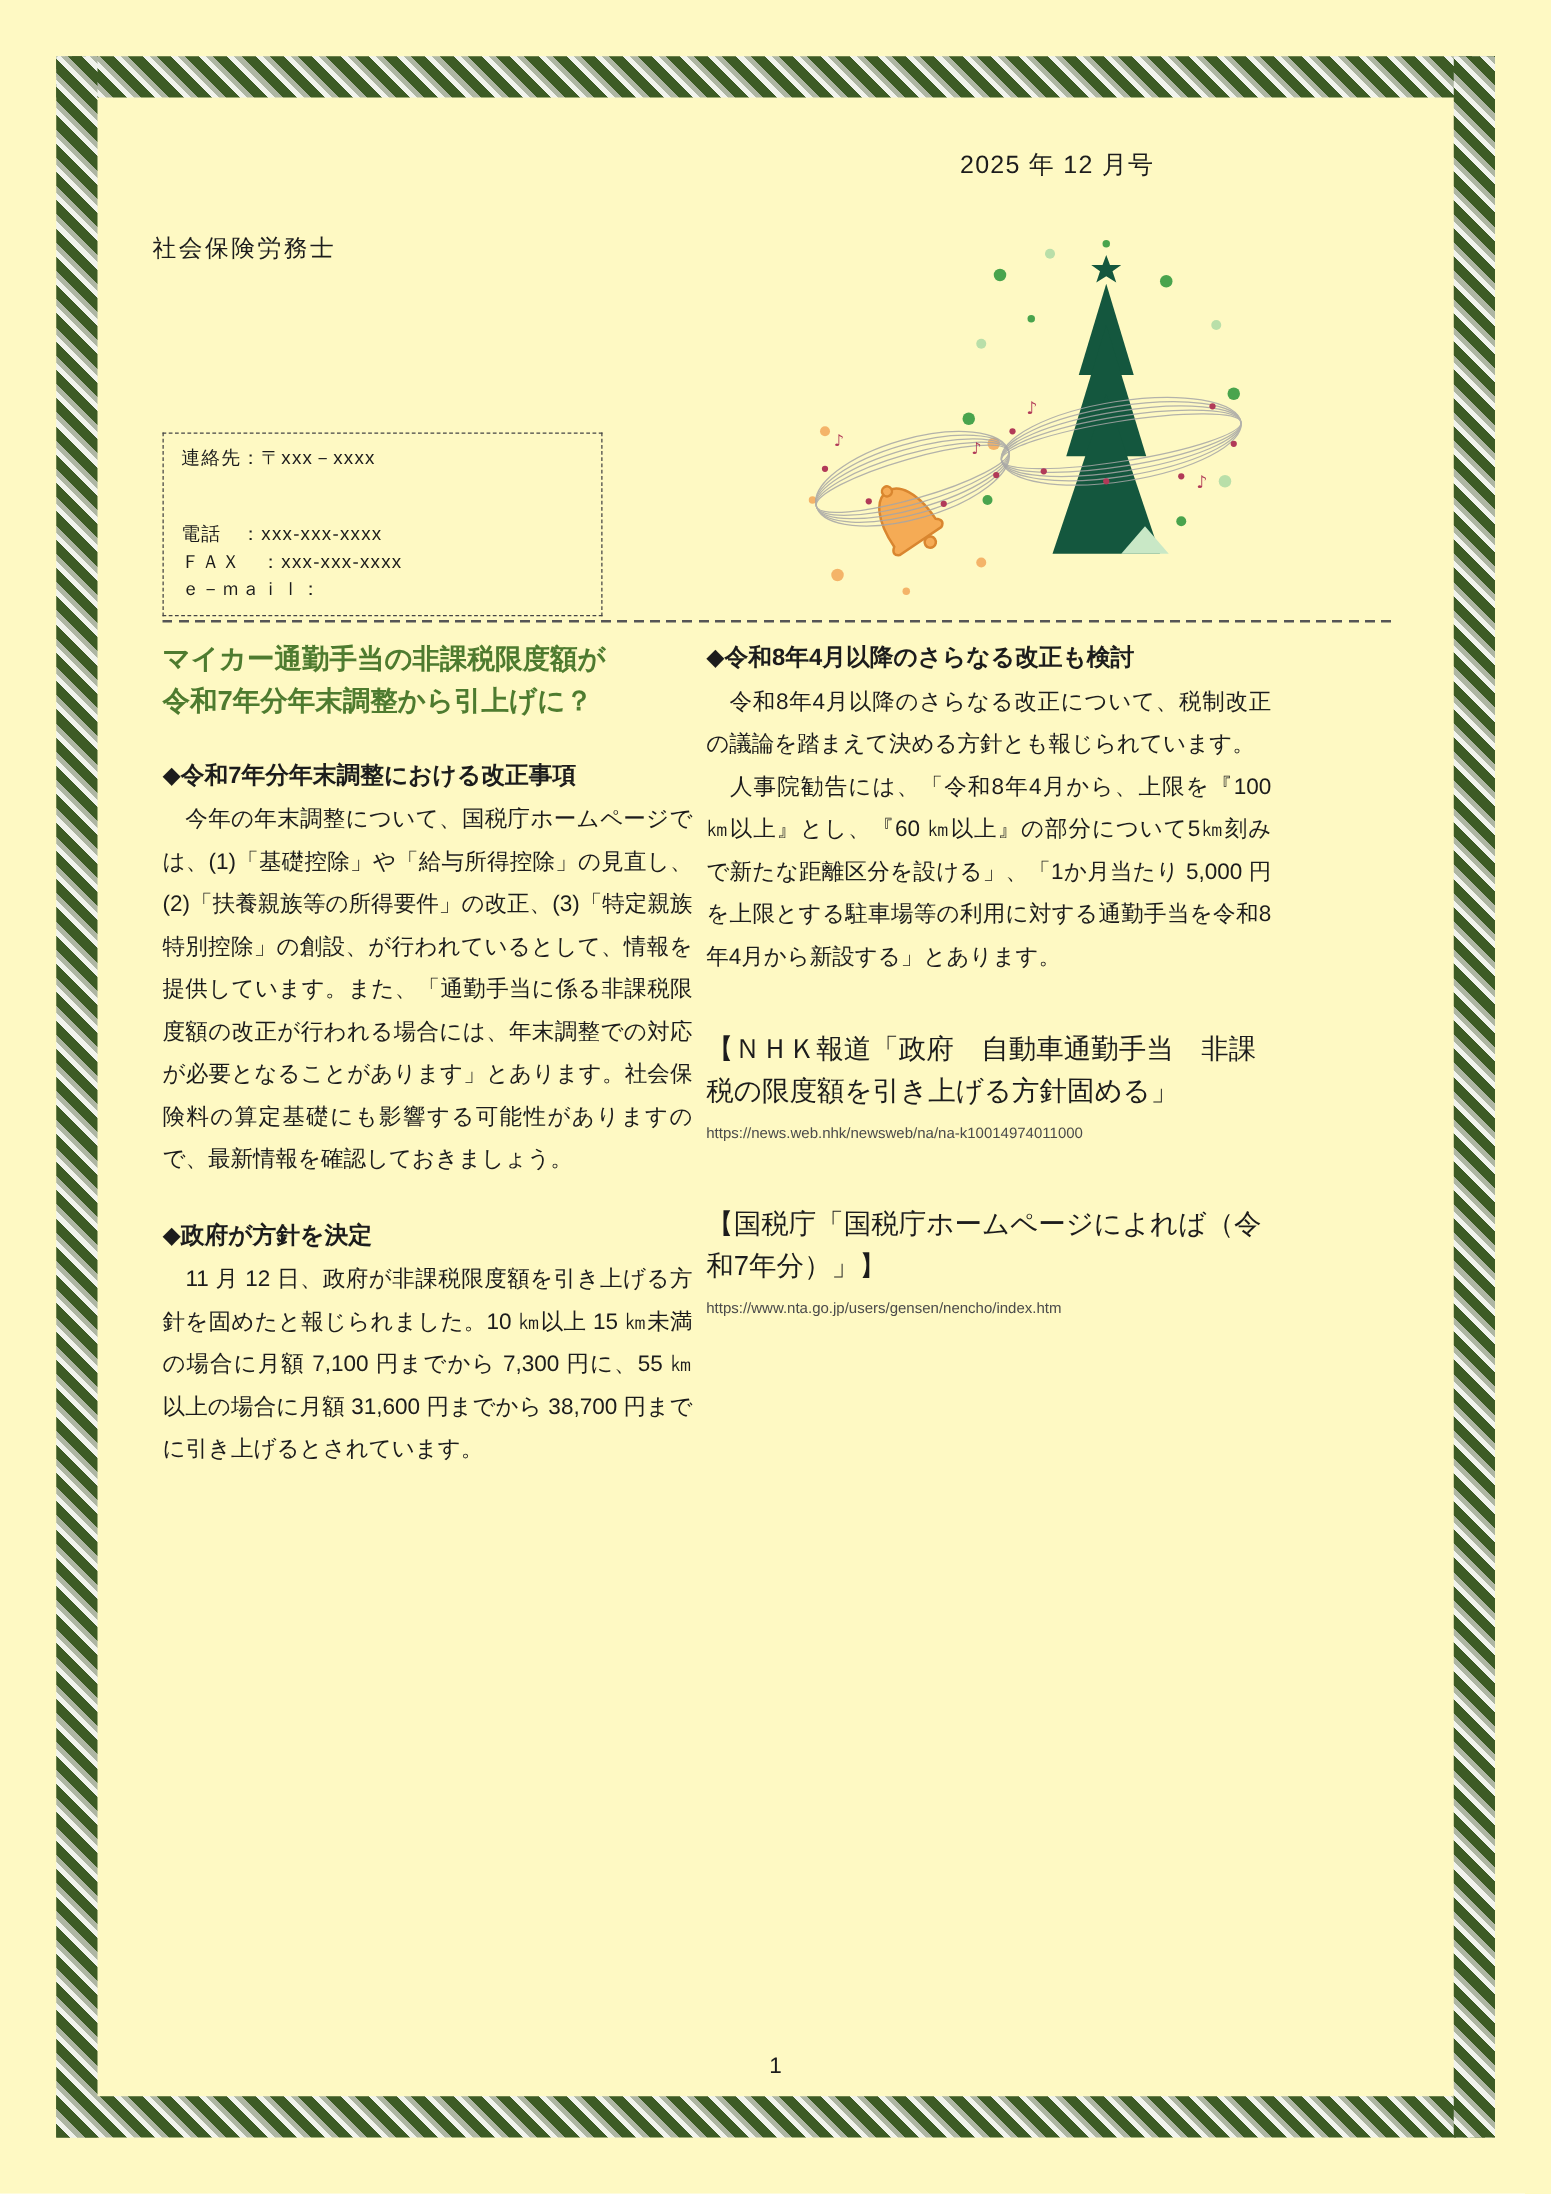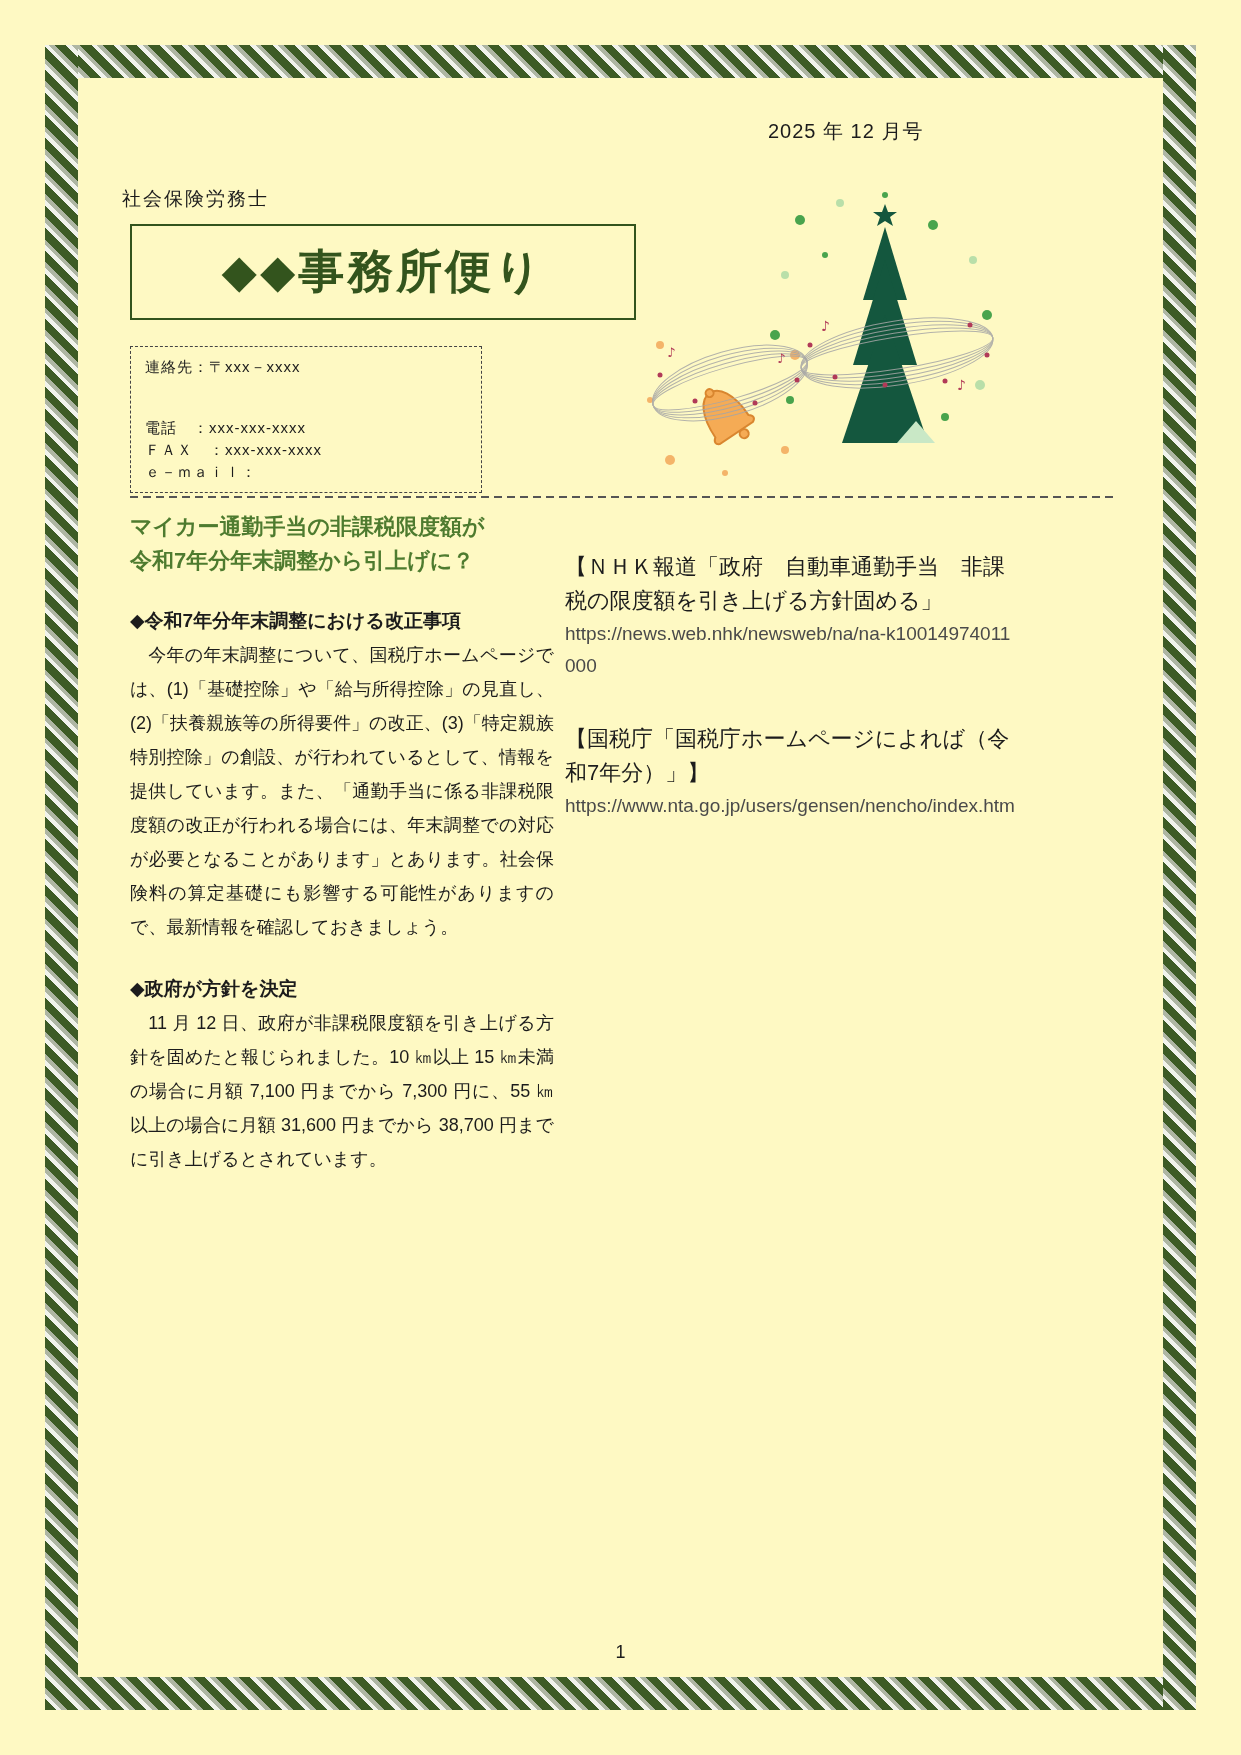--- a/index.html
+++ b/index.html
@@ -55,40 +55,37 @@
   .headline {
     color:var(--headline-green,#4e7b2f); font-size:22px; font-weight:bold;
     line-height:34px; white-space:pre-line; margin-bottom:26px;
   }
   .section h3 { font-size:19px; font-weight:bold; line-height:34px; margin:0; }
   .section p  { font-size:18px; line-height:34px; white-space:pre-line; text-align:justify; margin:0; }
   .section + .section { margin-top:28px; }
 
   .ref { margin-top:40px; }
   .ref .ref-title { font-size:22px; line-height:34px; }
-  .ref .ref-url   { font-size:19px; line-height:32px; color:#4a4a4a; word-break:break-all; text-decoration:none; display:block; }
+  .ref .ref-url   { font-size:12px; line-height:32px; color:#4a4a4a; word-break:break-all; text-decoration:none; display:block; }
 
   .page-number { position:absolute; left:0; right:0; bottom:92px; text-align:center; font-size:18px; }
 </style>
 </head>
 <body>
 
 <div class="page">
 
   <div class="frame top"></div>
   <div class="frame bottom"></div>
   <div class="frame left"></div>
   <div class="frame right"></div>
 
   <div class="issue-date">2025 年 12 月号</div>
   <div class="office-type">社会保険労務士</div>
 
-  <div class="title-box">
-    <span class="title-text">◆◆事務所便り</span>
-  </div>
 
   <div class="contact-box">
     <div>連絡先：〒xxx－xxxx</div>
     <div class="spacer"></div>
     <div>電話　：xxx-xxx-xxxx</div>
     <div>ＦＡＸ　：xxx-xxx-xxxx</div>
     <div>ｅ－ｍａｉｌ：</div>
   </div>
 
   <svg class="illustration" viewBox="0 0 380 300" xmlns="http://www.w3.org/2000/svg">
@@ -176,20 +173,25 @@
     </div>
 
     <div class="section">
       <h3>◆政府が方針を決定</h3>
       <p>　11 月 12 日、政府が非課税限度額を引き上げる方針を固めたと報じられました。10 ㎞以上 15 ㎞未満の場合に月額 7,100 円までから 7,300 円に、55 ㎞以上の場合に月額 31,600 円までから 38,700 円までに引き上げるとされています。</p>
     </div>
 
   </div>
 
   <div class="col-right">
+    <div class="section">
+      <h3>◆令和8年4月以降のさらなる改正も検討</h3>
+      <p>　令和8年4月以降のさらなる改正について、税制改正の議論を踏まえて決める方針とも報じられています。
+　人事院勧告には、「令和8年4月から、上限を『100 ㎞以上』とし、『60 ㎞以上』の部分について5㎞刻みで新たな距離区分を設ける」、「1か月当たり 5,000 円を上限とする駐車場等の利用に対する通勤手当を令和8年4月から新設する」とあります。</p>
+    </div>
 
     <div class="ref">
       <div class="ref-title">【ＮＨＫ報道「政府　自動車通勤手当　非課税の限度額を引き上げる方針固める」</div>
       <a class="ref-url" href="#">https://news.web.nhk/newsweb/na/na-k10014974011000</a>
     </div>
 
     <div class="ref">
       <div class="ref-title">【国税庁「国税庁ホームページによれば（令和7年分）」】</div>
       <a class="ref-url" href="#">https://www.nta.go.jp/users/gensen/nencho/index.htm</a>
     </div>

